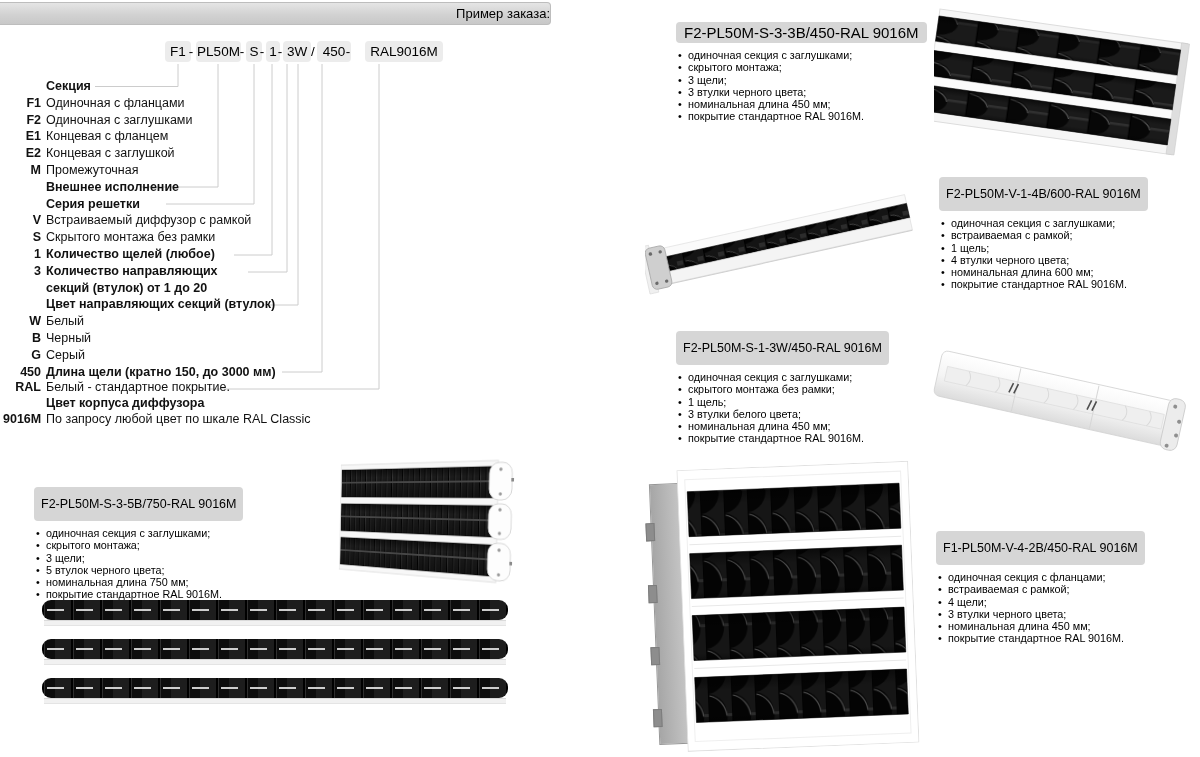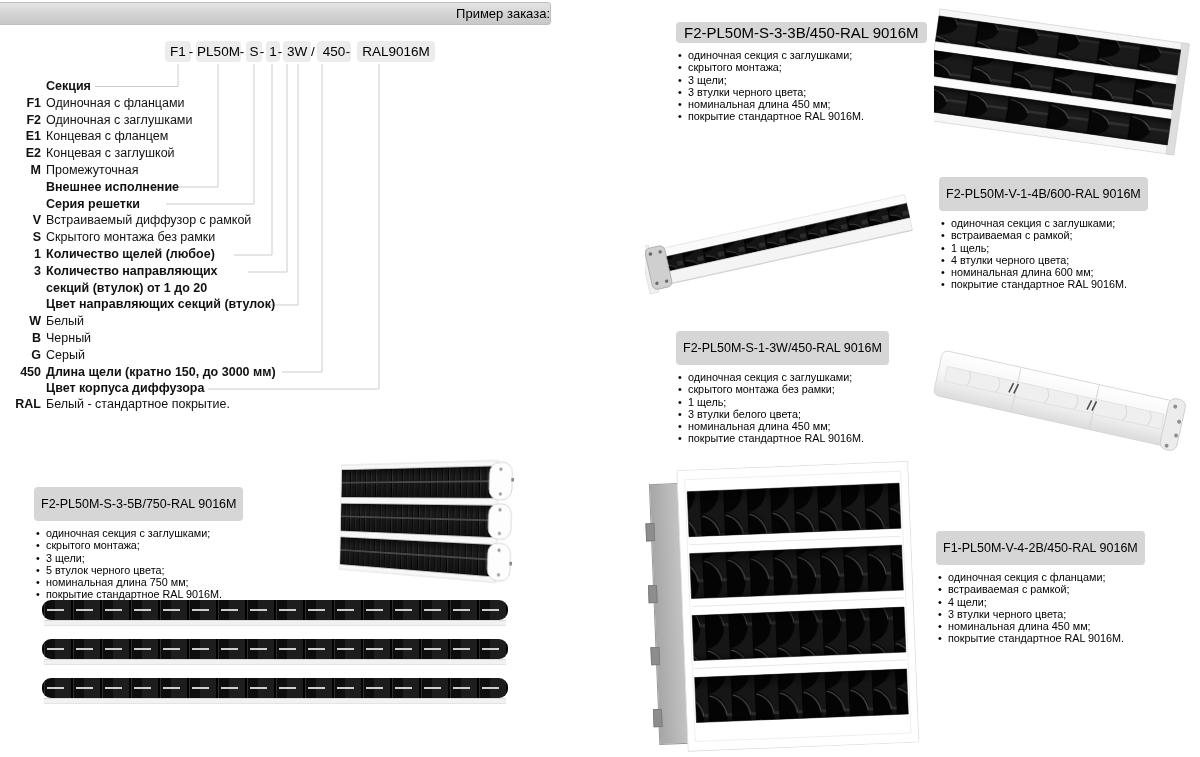--- a/index.html
+++ b/index.html
@@ -11,21 +11,21 @@
     background:linear-gradient(180deg,#e5e5e5 0%,#d2d2d2 55%,#c8c8c8 100%);
     border:1px solid #bdbdbd;border-left:none;border-radius:0 4px 4px 0;
     display:flex;align-items:center;justify-content:flex-end;}
   .header-bar span{font-size:13px;color:#000;}
 
   
   .chip{position:absolute;top:41px;height:21px;background:#ececec;border-radius:4px;
     display:flex;align-items:center;justify-content:center;font-size:13.5px;color:#000;}
   .t0{left:165px;width:26px}.t1{left:196px;width:45px}.t2{left:246px;width:16px}
   .t3{left:266px;width:14px}.t4{left:283px;width:28px}.t5{left:317px;width:34px}
-  .t6{left:357px;width:78px}
+  .t6{left:365px;width:78px}
   .sep{position:absolute;top:41px;height:21px;display:flex;align-items:center;
     justify-content:center;font-size:13.5px;color:#000;width:10px;}
   .s0{left:186px}.s1{left:237px}.s2{left:257px}.s3{left:275px}.s4{left:308px}.s5{left:343px}
 
   
   .legend{position:absolute;left:3px;top:78px;width:420px;font-size:12.5px;}
   .lrow{display:flex;line-height:16.8px;}
   .lrow.tight{line-height:14.6px;}
   .lpfx{flex:none;width:38px;text-align:right;font-weight:bold;margin-right:5px;white-space:nowrap;}
   .ltxt{color:#111;}
@@ -171,27 +171,31 @@
         <span class="ltxt">Черный</span>
       </div>
     <div class="lrow">
         <span class="lpfx">G</span>
         <span class="ltxt">Серый</span>
       </div>
     <div class="lrow cat">
         <span class="lpfx">450</span>
         <span class="ltxt">Длина щели (кратно 150, до 3000 мм)</span>
       </div>
-    <div class="lrow cat">
-        <span class="lpfx"></span>
-        <span class="ltxt">Цвет корпуса диффузора</span>
-      </div>
     <div class="lrow tight">
         <span class="lpfx">RAL</span>
         <span class="ltxt">Белый - стандартное покрытие.</span>
+      </div>
+    <div class="lrow cat">
+        <span class="lpfx"></span>
+        <span class="ltxt">Цвет корпуса диффузора</span>
+      </div>
+    <div class="lrow tight">
+        <span class="lpfx">9016M</span>
+        <span class="ltxt">По запросу любой цвет по шкале RAL Classic</span>
       </div>
   </div>
 
   <div class="pblock p1">
     <span class="pchip">F2-PL50M-S-3-3B/450-RAL 9016M</span>
     <div class="bullets">
       <div class="bullet">одиночная секция с заглушками;</div>
       <div class="bullet">скрытого монтажа;</div>
       <div class="bullet">3 щели;</div>
       <div class="bullet">3 втулки черного цвета;</div>

